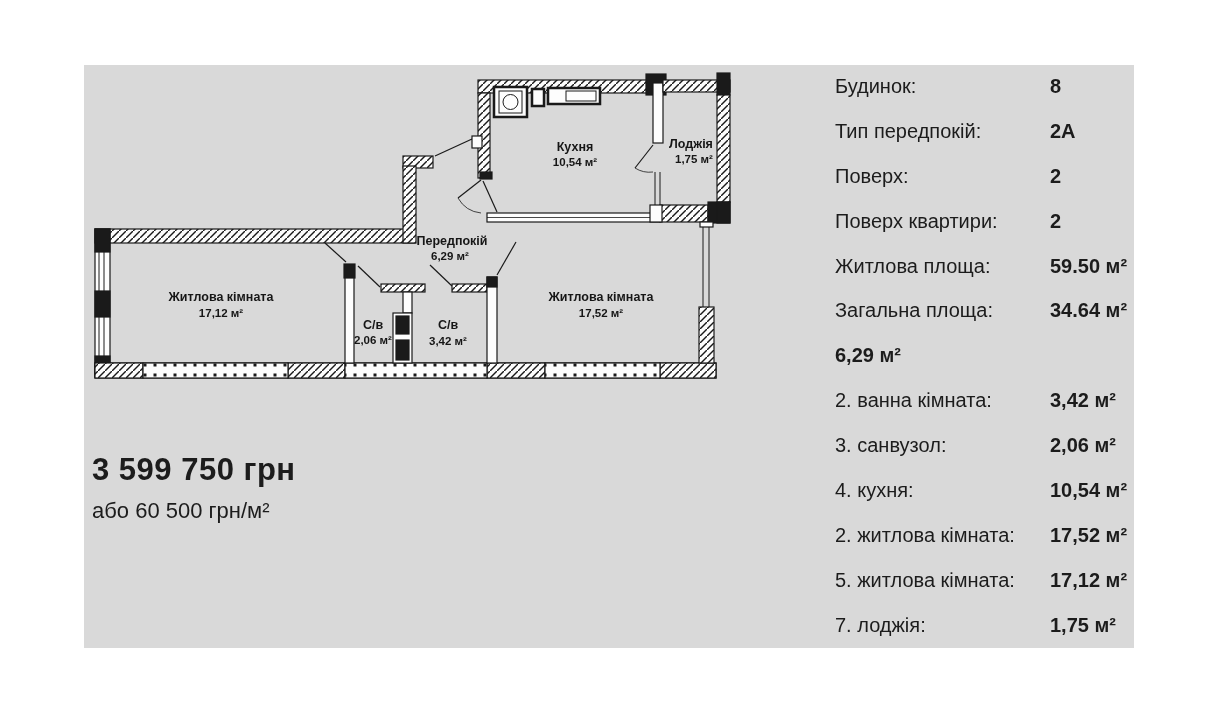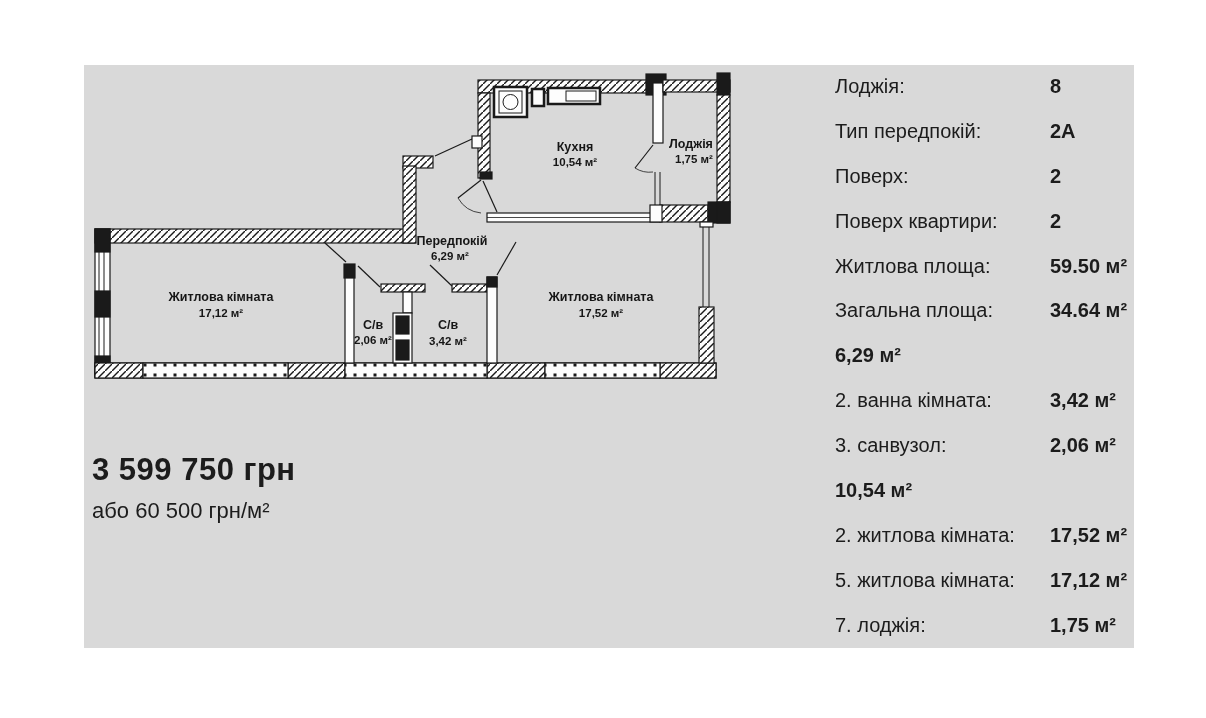--- a/index.html
+++ b/index.html
@@ -134,21 +134,21 @@
     </g>
   </svg>
 
   <div class="price-block">
     <div class="price-main">3 599 750 грн</div>
     <div class="price-alt">або 60 500 грн/м²</div>
   </div>
 
   <div class="details">
     <div class="row">
-      <span class="lbl">Лоджія:</span>
+      <span class="lbl">Будинок:</span>
       <span class="val">8</span>
     </div>
     <div class="row">
       <span class="lbl">Тип передпокій:</span>
       <span class="val">2А</span>
     </div>
     <div class="row">
       <span class="lbl">Поверх:</span>
       <span class="val">2</span>
     </div>
@@ -169,20 +169,21 @@
     </div>
     <div class="row">
       <span class="lbl">2. ванна кімната:</span>
       <span class="val">3,42 м²</span>
     </div>
     <div class="row">
       <span class="lbl">3. санвузол:</span>
       <span class="val">2,06 м²</span>
     </div>
     <div class="row">
+      <span class="lbl">4. кухня:</span>
       <span class="val">10,54 м²</span>
     </div>
     <div class="row">
       <span class="lbl">2. житлова кімната:</span>
       <span class="val">17,52 м²</span>
     </div>
     <div class="row">
       <span class="lbl">5. житлова кімната:</span>
       <span class="val">17,12 м²</span>
     </div>

